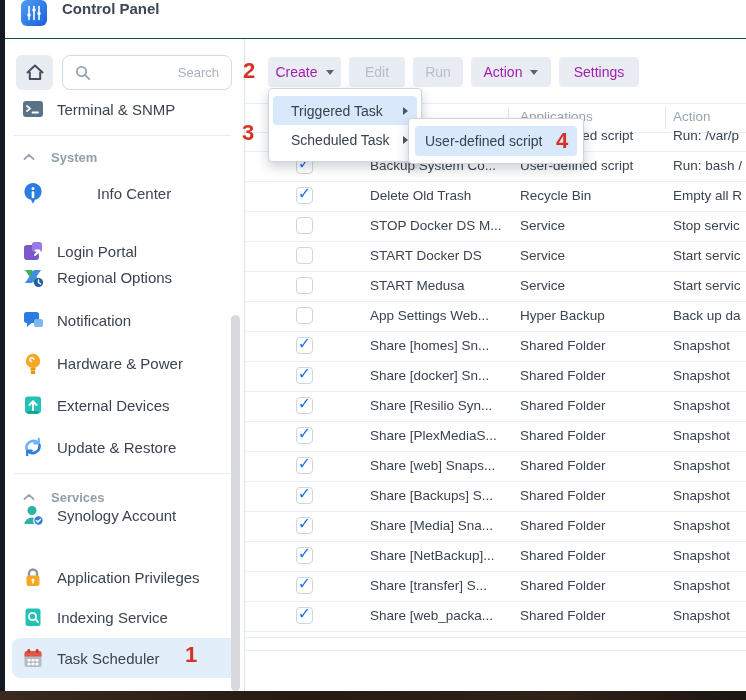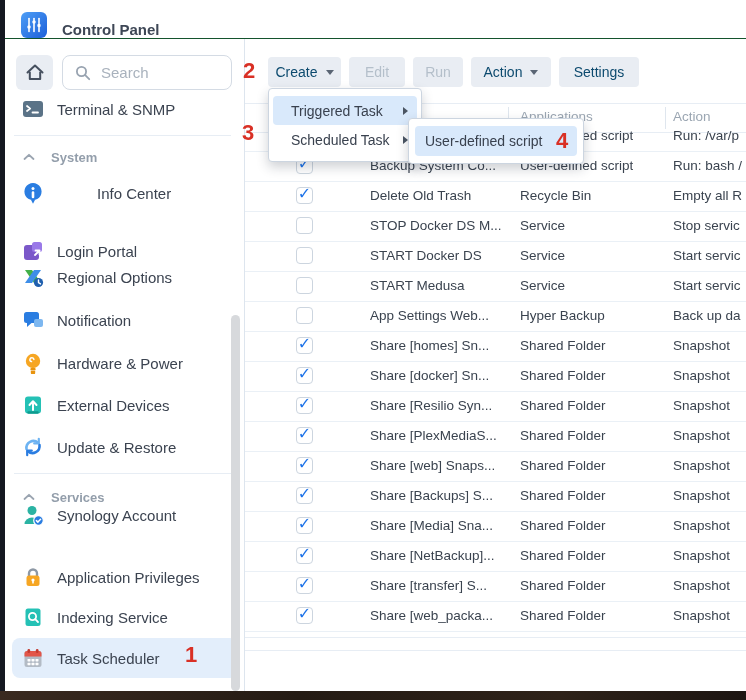--- a/index.html
+++ b/index.html
@@ -4,52 +4,52 @@
 <style>
   html,body{margin:0;padding:0;}
   .stage{position:relative;width:746px;height:700px;background:#141821;overflow:hidden;
          font-family:"Liberation Sans","DejaVu Sans",sans-serif;-webkit-font-smoothing:antialiased;}
   .bottom-strip{position:absolute;left:0;right:0;bottom:0;height:9px;
          background:linear-gradient(90deg,#3a2a20,#241b14 40%,#2e2219 75%,#1c1512);}
   .window{position:absolute;left:5px;top:0;width:741px;height:692px;background:#ffffff;}
 
   
   .titlebar{position:absolute;left:0;top:0;right:0;height:38px;background:#fff;
-            border-bottom:1px solid #14532d;display:flex;align-items:flex-end;}
+            border-bottom:1px solid #14532d;display:flex;align-items:flex-start;}
   .app-icon{margin-left:16px;width:26px;height:26px;border-radius:6px;
             background:linear-gradient(135deg,#4e9ef6,#1b5fd9);display:flex;align-items:center;justify-content:center;}
   .window-title{margin-left:15px;font-size:15px;font-weight:bold;color:#3e4756;}
 
   
   .sidebar{position:absolute;left:0;top:39px;width:239px;bottom:0;background:#fff;
            border-right:1px solid #dde5ee;}
   .home-btn{position:absolute;left:11px;top:16px;width:37px;height:35px;background:#e9edf3;
             border-radius:6px;display:flex;align-items:center;justify-content:center;cursor:pointer;}
   .search-box{position:absolute;left:57px;top:16px;width:168px;height:33px;border:1px solid #d4dbe4;
               border-radius:8px;background:#fff;display:flex;align-items:center;}
-  .search-box input{border:none;outline:none;font-size:15px;color:#5a6474;width:118px;
-              font-family:"Liberation Sans","DejaVu Sans",sans-serif;background:transparent;}
+  .search-box input{border:none;outline:none;font-size:13px;color:#5a6474;width:118px;
+              font-family:"Liberation Sans","DejaVu Sans",sans-serif;background:transparent;text-align:right;}
   .search-box input::placeholder{color:#a9b2bd;}
   .search-icon{margin:0 8px 0 12px;display:flex;}
 
   .side-item{position:absolute;left:7px;width:226px;height:40px;display:flex;align-items:center;
              border-radius:8px;cursor:pointer;}
   .side-item.sel{background:#e3eefb;}
   .side-item .icn{width:24px;height:24px;margin-left:9px;display:flex;align-items:center;justify-content:center;}
   .side-item .lbl{margin-left:12px;font-size:15px;color:#3b4350;white-space:nowrap;}
   .side-divider{position:absolute;left:9px;right:13px;border-top:1px solid #e7edf4;}
   .side-section{position:absolute;left:7px;width:226px;height:22px;display:flex;align-items:center;cursor:pointer;}
   .side-section .chev{margin-left:11px;display:flex;}
   .side-section .lbl{margin-left:16px;font-size:13px;font-weight:bold;color:#939eab;}
   .scroll-thumb{position:absolute;left:226px;top:276px;width:9px;height:376px;background:#d7d9dc;border-radius:5px;}
 
   
   .content{position:absolute;left:240px;top:39px;right:0;bottom:0;background:#fff;overflow:hidden;}
   .tbtn{position:absolute;top:18px;height:30px;background:#e9edf3;border:none;border-radius:4px;
-        font-size:14px;color:#0c4a6e;font-family:"Liberation Sans","DejaVu Sans",sans-serif;
+        font-size:14px;color:#a21caf;font-family:"Liberation Sans","DejaVu Sans",sans-serif;
         display:flex;align-items:center;justify-content:center;cursor:pointer;}
   .tbtn.disabled{color:#b4bfca;cursor:default;}
   .caret{width:0;height:0;border-left:4px solid transparent;border-right:4px solid transparent;
          border-top:5px solid #5a6574;margin-left:8px;}
 
   .thead{position:absolute;left:0;right:0;top:64px;height:28px;border-top:1px solid #e7edf4;
          border-bottom:1px solid #e7edf4;font-size:13.5px;color:#9ba6b2;}
   .thead .h-app{position:absolute;left:275px;top:5px;}
   .thead .h-act{position:absolute;left:428px;top:5px;}
   .col-div{position:absolute;top:3px;bottom:3px;width:1px;background:#dfe6ee;}

